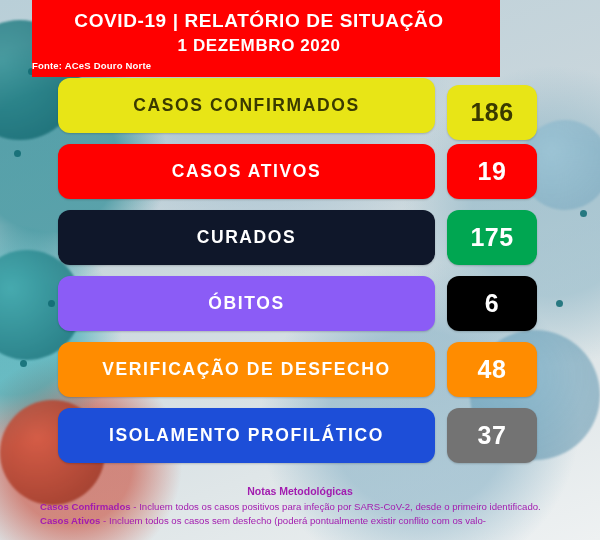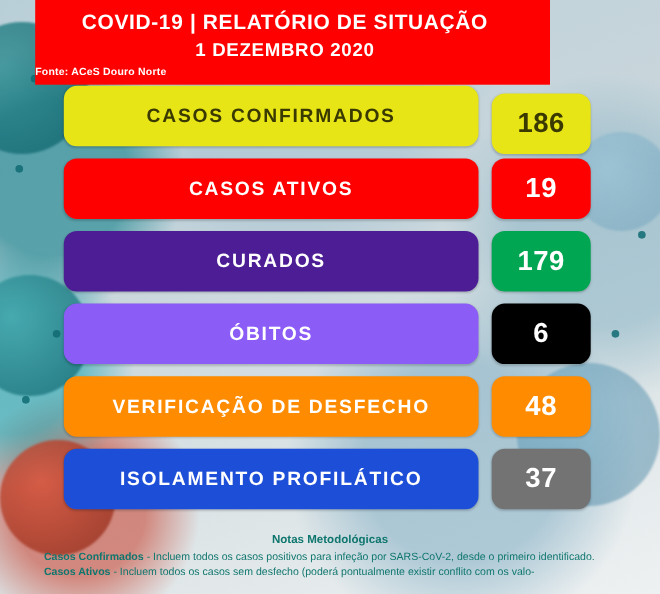--- a/index.html
+++ b/index.html
@@ -131,21 +131,21 @@
   }
 
   
   .notes {
     position: absolute;
     left: 0;
     top: 485px;
     width: 600px;
     padding: 0 40px;
     box-sizing: border-box;
-    color: #0f766e;
+    color: #a21caf;
   }
   .notes-title {
     text-align: center;
     font-size: 10.5px;
     font-weight: bold;
     margin-bottom: 4px;
   }
   .note {
     font-size: 9.6px;
     line-height: 11.6px;
@@ -186,22 +186,22 @@
       <div class="label-pill" style="background:#e8e516; color:#3a3a00;">CASOS CONFIRMADOS</div>
       <div class="value-pill" style="background:#e8e516; color:#3a3a00;margin-top:14px;">186</div>
     </div>
 
     <div class="row">
       <div class="label-pill" style="background:#ff0000; color:#ffffff;">CASOS ATIVOS</div>
       <div class="value-pill" style="background:#ff0000; color:#ffffff;">19</div>
     </div>
 
     <div class="row">
-      <div class="label-pill" style="background:#4c1d95; color:#ffffff;">CURADOS</div>
-      <div class="value-pill" style="background:#00a651; color:#ffffff;">179</div>
+      <div class="label-pill" style="background:#0f172a; color:#ffffff;">CURADOS</div>
+      <div class="value-pill" style="background:#00a651; color:#ffffff;">175</div>
     </div>
 
     <div class="row">
       <div class="label-pill" style="background:#8b5cf6; color:#ffffff;">ÓBITOS</div>
       <div class="value-pill" style="background:#000000; color:#ffffff;">6</div>
     </div>
 
     <div class="row">
       <div class="label-pill" style="background:#ff8c00; color:#ffffff;">VERIFICAÇÃO DE DESFECHO</div>
       <div class="value-pill" style="background:#ff8c00; color:#ffffff;">48</div>

